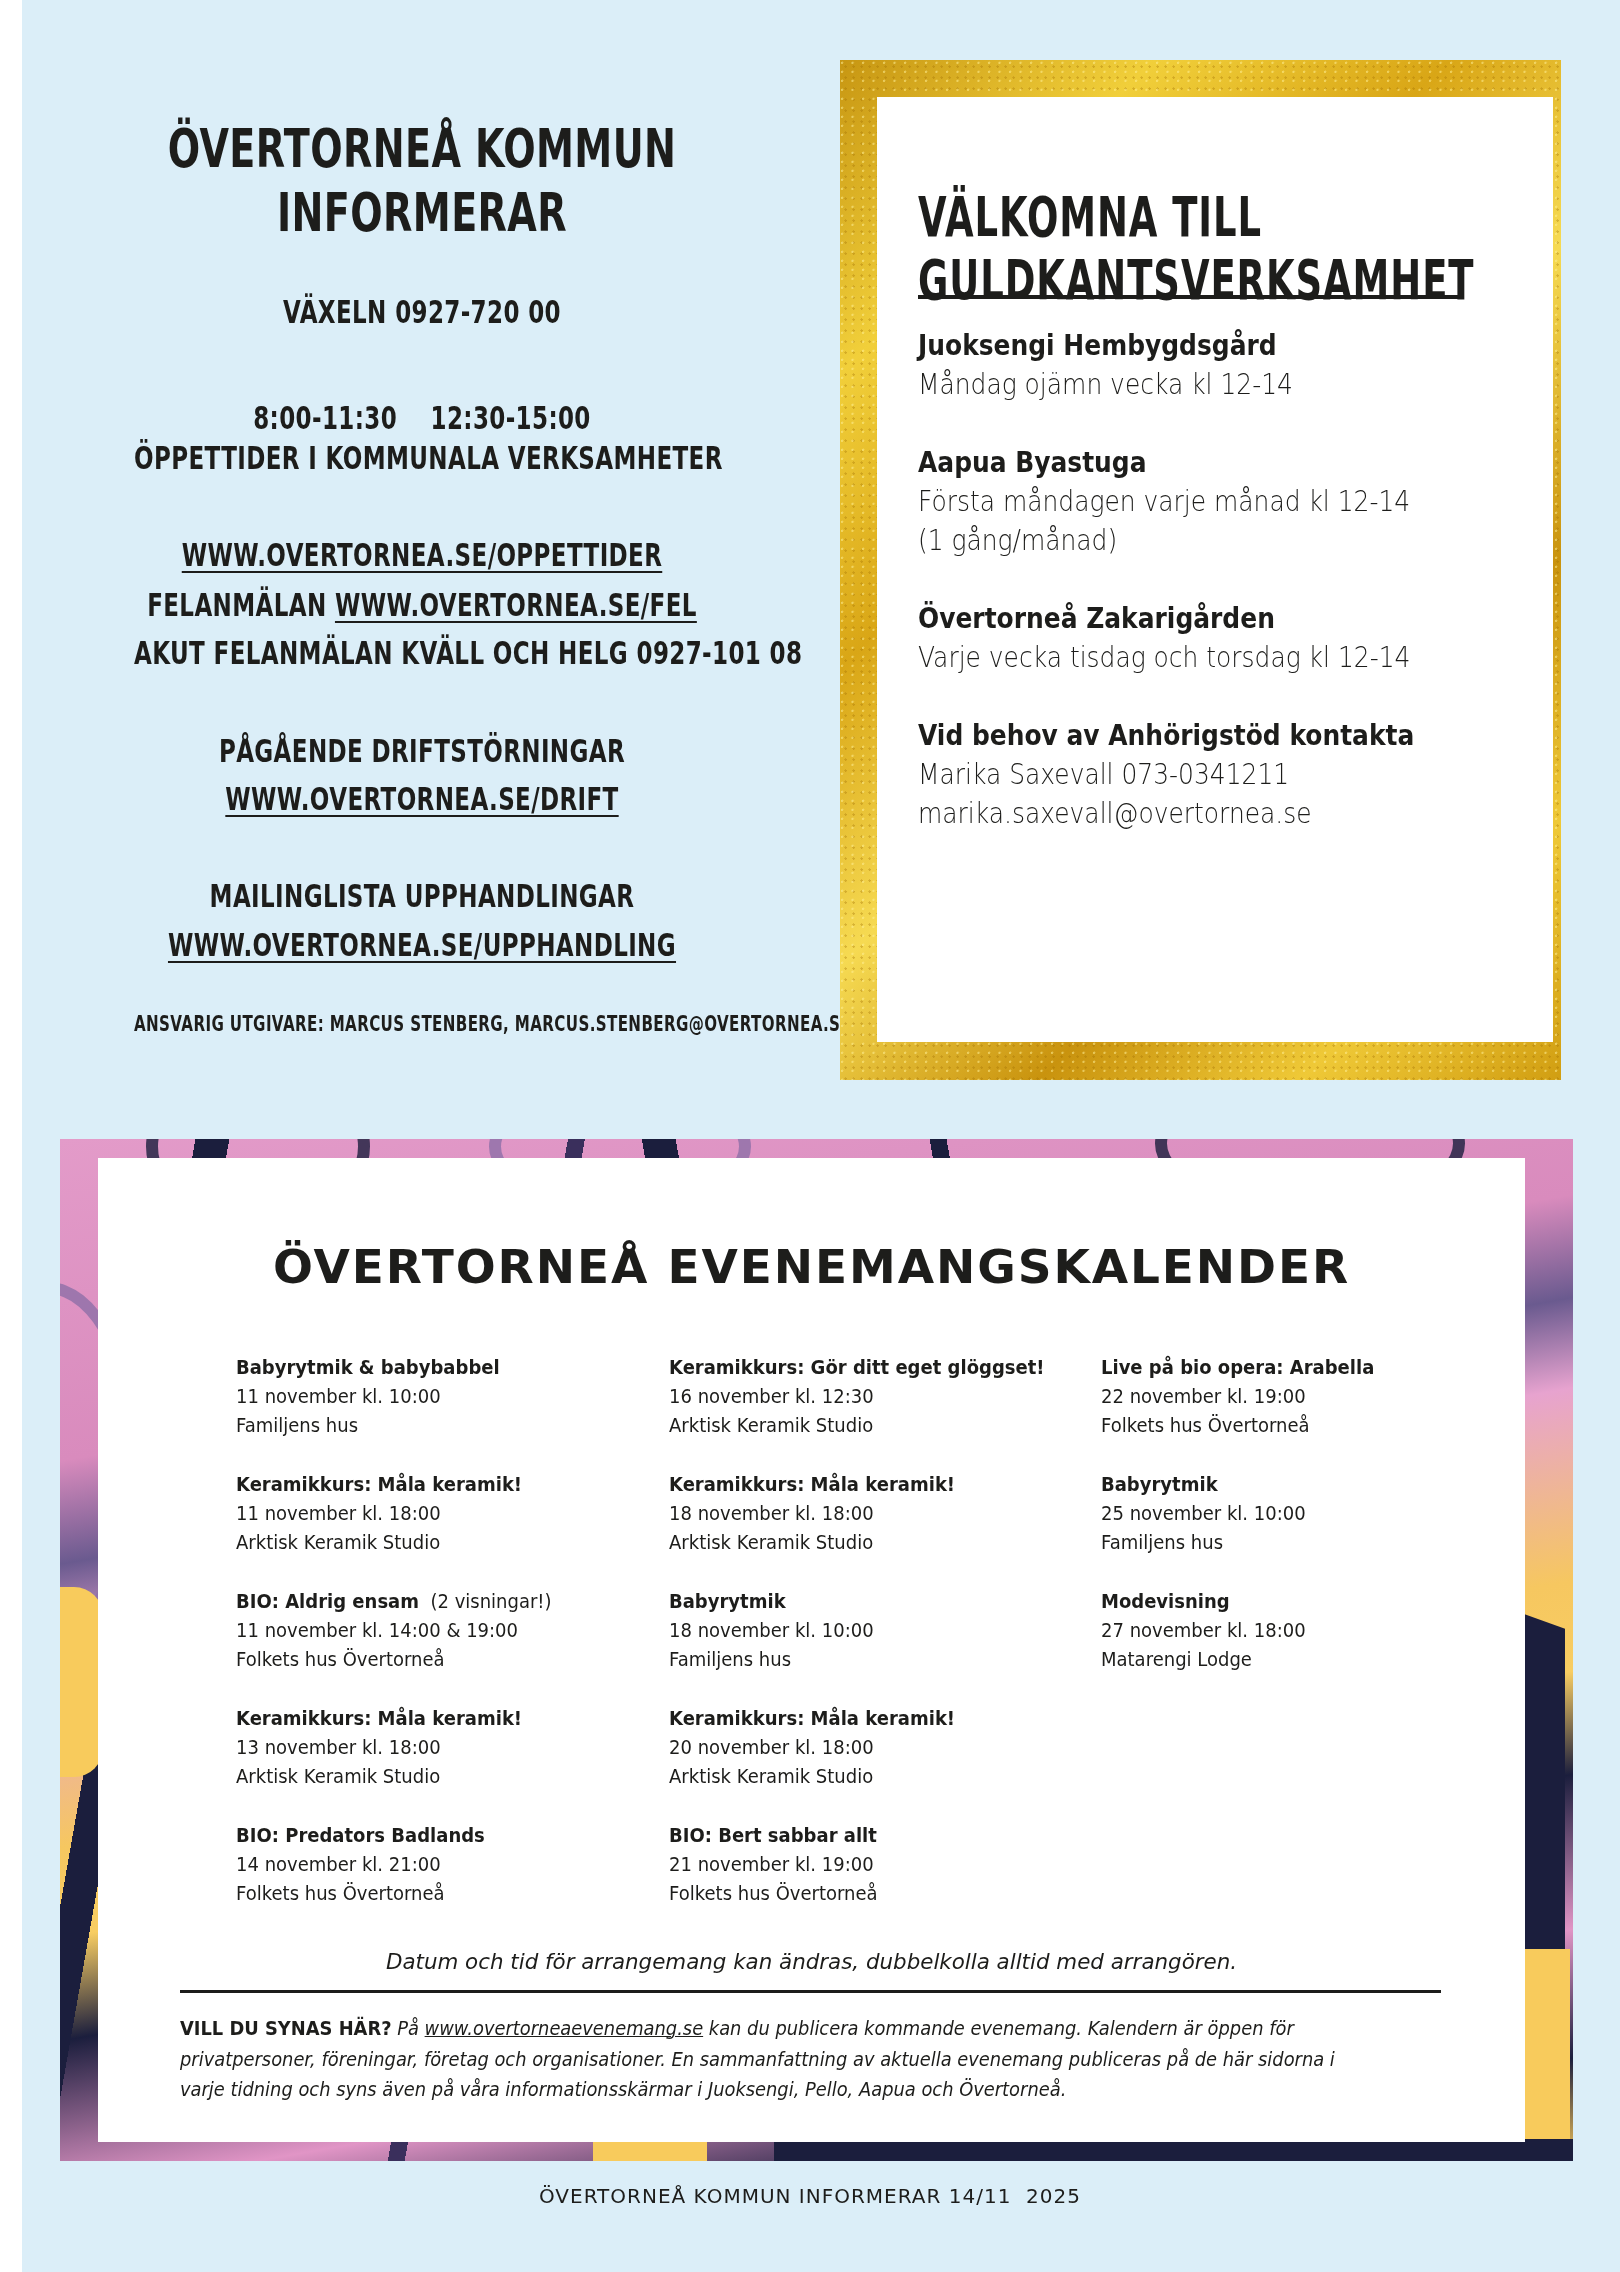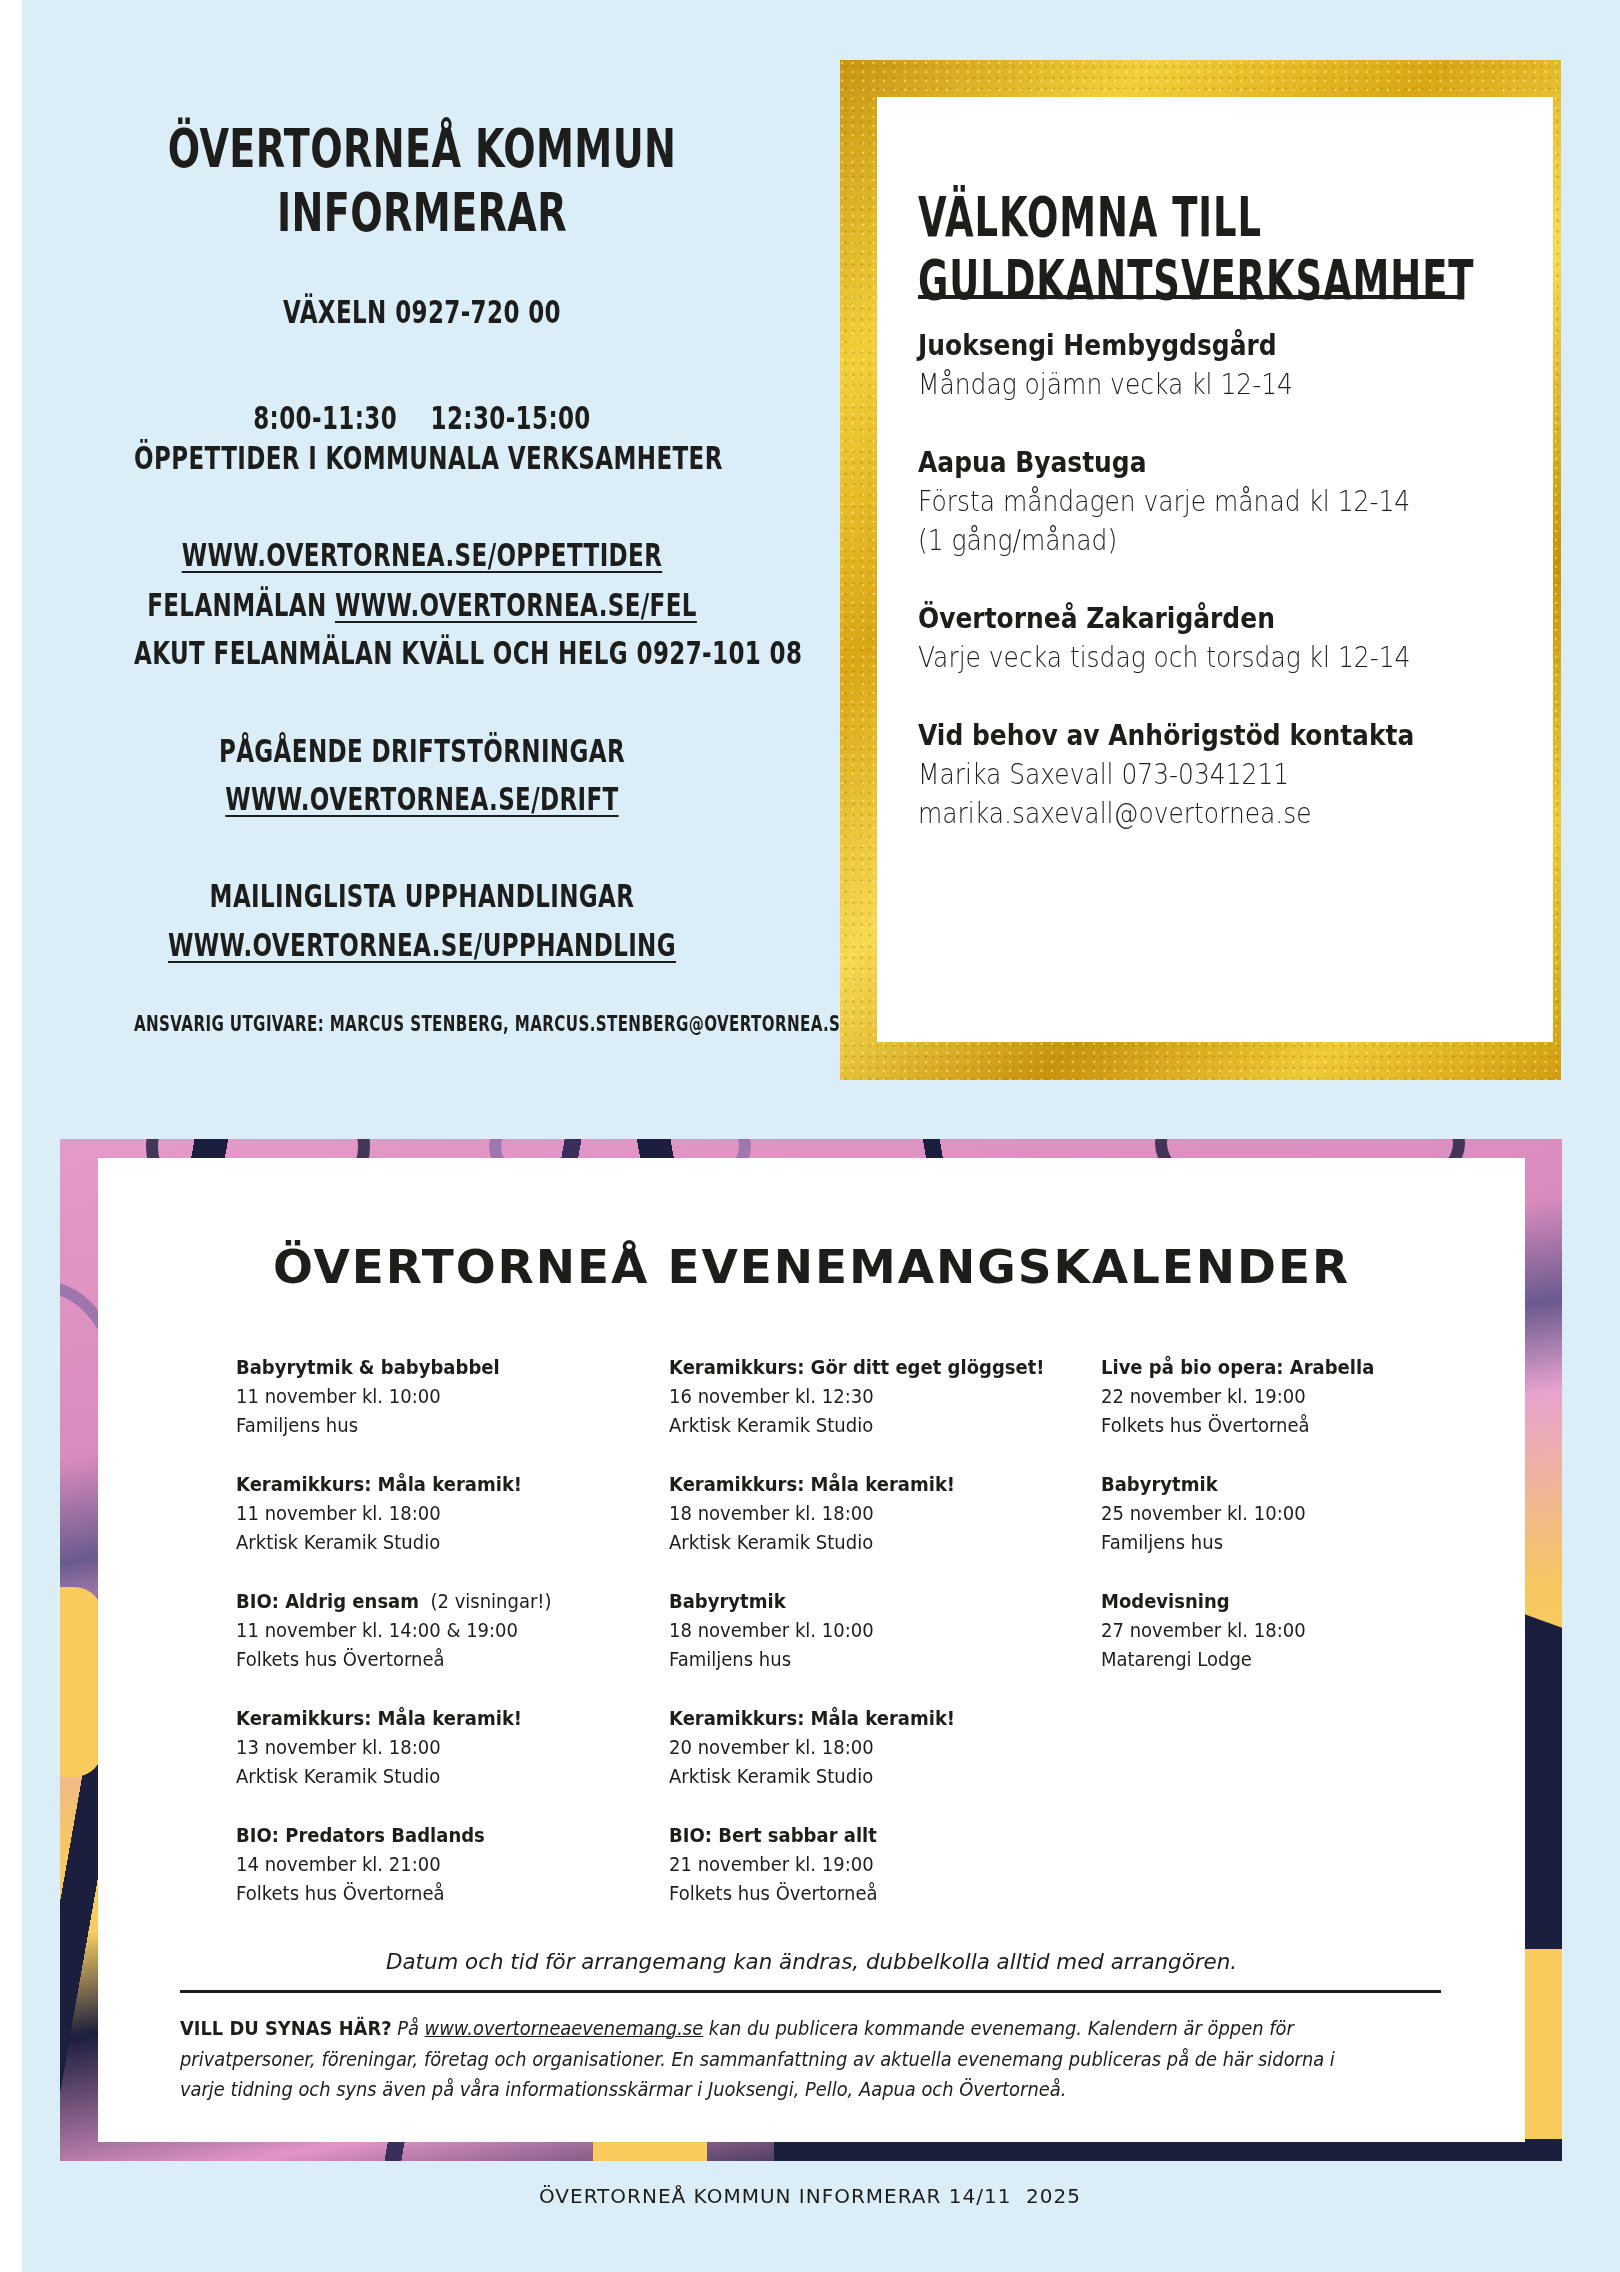--- a/index.html
+++ b/index.html
@@ -41,20 +41,21 @@
   .venue-name { font-size: 29px; font-weight: bold; line-height: 39px; transform: scaleX(0.86); transform-origin: left; white-space: nowrap; }
   .venue-line { font-size: 29px; line-height: 39px; transform: scaleX(0.86); transform-origin: left; white-space: nowrap; font-weight: 300; }
 
   
   .marble {
     position: absolute; left: 60px; top: 1139px; width: 1502px; height: 1022px; overflow: hidden;
     background:
       linear-gradient(100deg, transparent 0 8%, #1b1e3d 8% 10%, transparent 10% 30%, #3a2f5c 30% 31%, transparent 31%),
       linear-gradient(80deg, transparent 0 45%, #1b1e3d 45% 47%, transparent 47% 62%, #1b1e3d 62% 63%, transparent 63%),
       linear-gradient(170deg, #e39bc9 0%, #d98bbd 25%, #6a5a8f 33%, #e7a3cf 40%, #f6c760 55%, #f8cd62 62%, #1b1e3d 70%, #e195c6 82%, #1b1e3d 92%, #f5c65a 100%);
+    padding-left: 11px;
   }
   .marble .swirl { position: absolute; border-radius: 50%; border: 12.4px solid #1b1e3d; opacity: .8; }
   .marble .swirl.p { border-color: #8d6fa8; }
   .marble .yellow { position: absolute; background: #f8cb5c; }
   .marble .navy { position: absolute; background: #1b1e3d; }
   .cal-inner { position: absolute; left: 38px; top: 19px; width: 1427px; height: 984px; background: #ffffff; }
 
   .cal-title {
     position: absolute; left: 0; width: 1427px; top: 83px; text-align: center;
     font-size: 47px; font-weight: bold; letter-spacing: 1.9px; line-height: 52px; white-space: nowrap;

